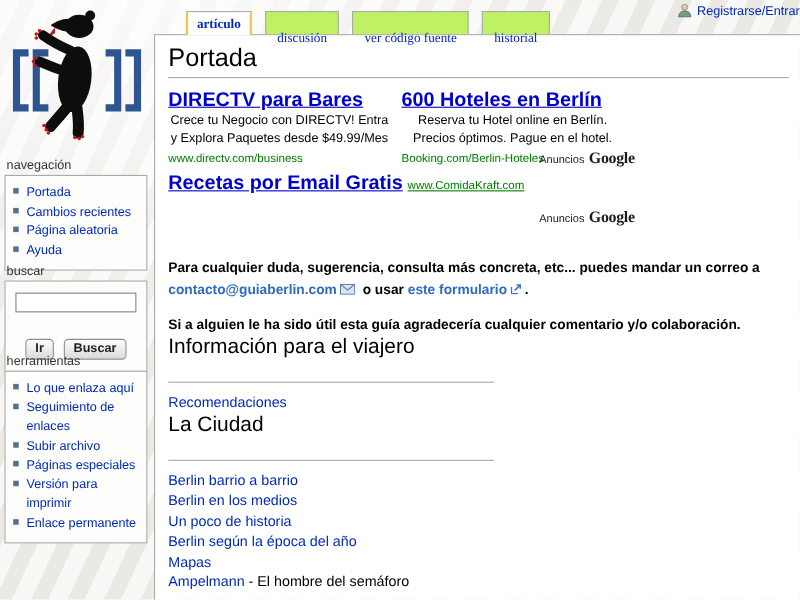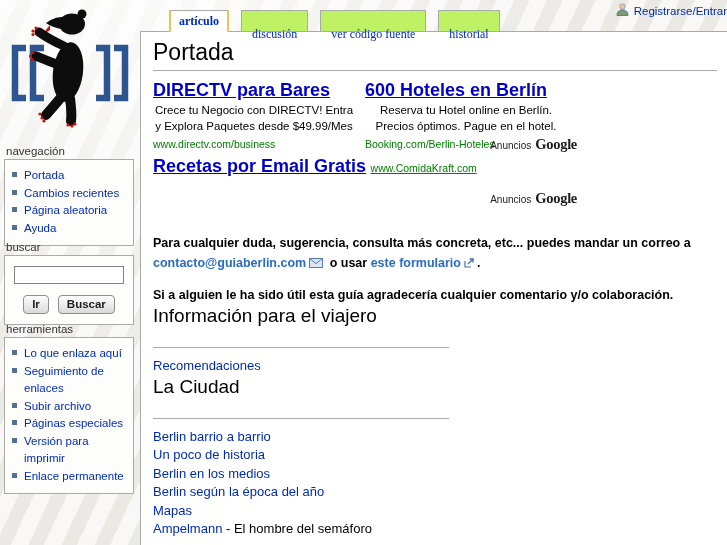--- a/index.html
+++ b/index.html
@@ -76,21 +76,21 @@
   .portlet ul{margin:0;padding:0;list-style:none;font-size:11.5px;line-height:17.5px;}
   .portlet li{padding-left:12px;text-indent:-12px;}
   .portlet li .sq{display:inline-block;width:5px;height:5px;background:#54708c;margin-right:7px;vertical-align:2px;}
   .portlet li a{color:#002bb8;}
   #p-nav{top:145px;}
   #p-search{top:241px;}
   #p-tools{top:323px;}
 
   #p-search .pbody{text-align:center;padding:9px 0 10px;}
   .search-input{width:104px;height:16px;border:1px solid #848484;font-size:11px;padding:0 2px;}
-  .search-buttons{margin-top:11px;display:flex;justify-content:center;gap:9px;}
+  .search-buttons{margin-top:24px;display:flex;justify-content:center;gap:9px;}
   .btn{
     font-family:"Liberation Sans",sans-serif;font-size:11.5px;font-weight:bold;color:#222;
     border:1px solid #8f8f8f;border-radius:4px;padding:2px 8px 3px;
     background:linear-gradient(#fefefe,#ececec 50%,#d9d9d9);cursor:pointer;
   }
 </style>
 </head>
 <body>
 
 <div class="personal-bar">
@@ -235,19 +235,19 @@
   <p class="intro2">Si a alguien le ha sido útil esta guía agradecería cualquier comentario y/o colaboración.</p>
 
   <h2 class="sectionHeading sec1">Información para el viajero</h2>
   <div class="linklines">
     <span class="line"><a class="wikilink">Recomendaciones</a><span></span></span>
   </div>
 
   <h2 class="sectionHeading sec2">La Ciudad</h2>
   <div class="linklines">
     <span class="line"><a class="wikilink">Berlin barrio a barrio</a><span></span></span>
+    <span class="line"><a class="wikilink">Berlin en los medios</a><span></span></span>
     <span class="line"><a class="wikilink">Un poco de historia</a><span></span></span>
-    <span class="line"><a class="wikilink">Berlin en los medios</a><span></span></span>
     <span class="line"><a class="wikilink">Berlin según la época del año</a><span></span></span>
     <span class="line"><a class="wikilink">Mapas</a><span></span></span>
     <span class="line"><a class="wikilink">Ampelmann</a><span> - El hombre del semáforo</span></span>
   </div>
 </div>
 
 </body></html>

